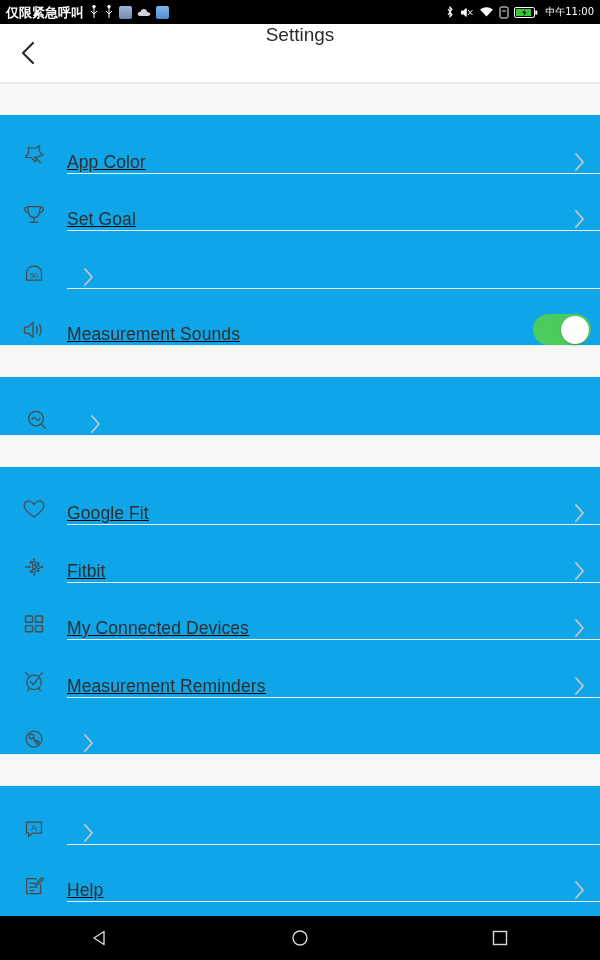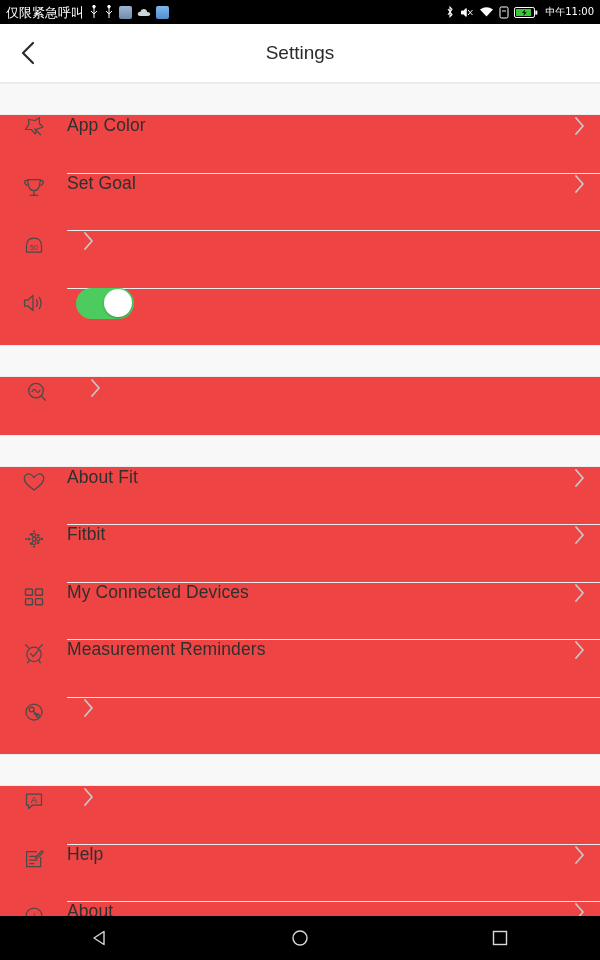--- a/index.html
+++ b/index.html
@@ -30,41 +30,42 @@
   }
   .sb-left, .sb-right {
     display: flex;
     align-items: center;
     gap: 5px;
   }
   .sb-carrier {
     font-size: 13px;
     letter-spacing: 0px;
     font-family: "DejaVu Sans", sans-serif;
+    font-weight: bold;
   }
   .sb-clock {
     font-size: 10px;
     font-family: "DejaVu Sans", sans-serif;
     margin-left: 2px;
   }
   .sb-ico { display: inline-flex; align-items: center; }
   .sb-appicon {
     width: 13px; height: 13px;
     border-radius: 2px;
     display: inline-block;
   }
   .appicon-1 { background: linear-gradient(#9fb7d4,#6f8cae); }
   .appicon-3 { background: linear-gradient(#7fb8e8,#4f8fd0); }
 
   
   .header {
     height: 58px;
     background: #ffffff;
     display: flex;
-    align-items: center;
+    align-items: flex-start;
     position: relative;
     border-bottom: 1px solid #e9e9ea;
   }
   .back-btn {
     width: 56px;
     height: 58px;
     display: flex;
     align-items: center;
     justify-content: center;
     cursor: pointer;
@@ -90,25 +91,26 @@
     border-top: 1px solid #ededee;
     border-bottom: 1px solid #ededee;
     box-sizing: border-box;
   }
   .group {
     background: #ffffff;
   }
   .row {
     height: 57.5px;
     display: flex;
-    align-items: flex-start;
-    background: #ef4444;
+    align-items: flex-end;
+    background: #0ea5e9;
     position: relative;
     cursor: pointer;
     box-sizing: border-box;
+    text-decoration: underline;
   }
   .row + .row::before {
     content: "";
     position: absolute;
     left: 67px;
     right: 0;
     top: 0;
     height: 1px;
     background: #ececec;
   }
@@ -322,20 +324,21 @@
     <div class="row">
       <div class="icon-cell">
         <svg width="30" height="30" viewBox="0 0 30 30">
             <g fill="none" stroke="#4a4a4a" stroke-width="1.25" stroke-linejoin="round" stroke-linecap="round">
           <path d="M5.5 12 H9 L14 7.5 V22.5 L9 18 H5.5 Z"></path>
           <path d="M17.4 11.6 Q19.4 15 17.4 18.4"></path>
           <path d="M20.4 9.4 Q23.6 15 20.4 20.6"></path>
         </g>
           </svg>
       </div>
+      <div class="label">Measurement Sounds</div>
       <div class="toggle-cell">
         <span class="toggle">
           <span class="knob"></span>
         </span>
       </div>
     </div>
 
   </div>
 
   <div class="group-gap"></div>
@@ -362,21 +365,21 @@
   <div class="group-gap"></div>
 
   <div class="group">
 
     <div class="row">
       <div class="icon-cell">
         <svg width="30" height="30" viewBox="0 0 30 30">
           <path d="M15 23 C7 17.5 4.8 14.2 5.2 11 C5.6 8 8.1 6.6 10.4 7 C12.3 7.3 14 9 15 10.6 C16 9 17.7 7.3 19.6 7 C21.9 6.6 24.4 8 24.8 11 C25.2 14.2 23 17.5 15 23 Z" fill="none" stroke="#4a4a4a" stroke-width="1.25" stroke-linejoin="round"></path>
         </svg>
       </div>
-      <div class="label">About Fit</div>
+      <div class="label">Google Fit</div>
       <div class="chev">
         <svg width="14" height="22" viewBox="0 0 14 22">
             <path d="M4 3 L11 11 L4 19" fill="none" stroke="#c8c8c8" stroke-width="1.8" stroke-linecap="round" stroke-linejoin="round"></path>
           </svg>
       </div>
     </div>
 
     <div class="row">
       <div class="icon-cell">
         <svg width="30" height="30" viewBox="0 0 30 30">

